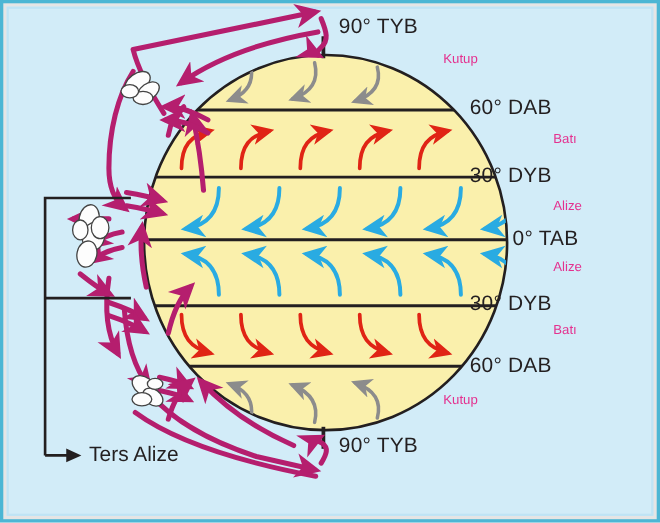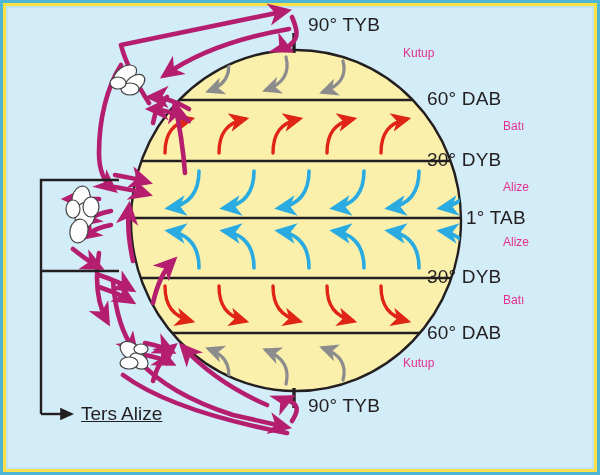--- a/index.html
+++ b/index.html
@@ -5,21 +5,21 @@
   html,body{margin:0;padding:0;}
   body{
     width:600px;height:475px;overflow:hidden;
     font-family:"Liberation Sans", sans-serif;
     background:#ffffff;
   }
   #frame{
     position:absolute;left:0;top:0;width:600px;height:475px;
     box-sizing:border-box;
     border:3px solid #4cb6d4;
-    background:#fde047;
+    background:#e5e5e5;
   }
   #inner{
     position:absolute;left:3px;top:3px;right:3px;bottom:3px;
     box-sizing:border-box;
     border:2px solid #bfe4f5;
     background:#d2ecf8;
   }
   svg#scene{position:absolute;left:0;top:0;width:600px;height:475px;}
   .lbl{
     position:absolute;
@@ -187,29 +187,29 @@
       <path d="M116,177 L38,177 L38,411"></path>
       <path d="M116,268 L38,268"></path>
       <path d="M38,411 L68,411" marker-end="url(#ahBlack)"></path>
     </g>
   </svg>
 
   <div>
     <div class="lbl lat-lbl" style="left:305px;top:12px;">90° TYB</div>
     <div class="lbl lat-lbl" style="left:424px;top:86px;">60° DAB</div>
     <div class="lbl lat-lbl" style="left:424px;top:147px;">30° DYB</div>
-    <div class="lbl lat-lbl" style="left:463px;top:205px;">1° TAB</div>
+    <div class="lbl lat-lbl" style="left:463px;top:205px;">0° TAB</div>
     <div class="lbl lat-lbl" style="left:424px;top:264px;">30° DYB</div>
     <div class="lbl lat-lbl" style="left:424px;top:320px;">60° DAB</div>
     <div class="lbl lat-lbl" style="left:305px;top:393px;">90° TYB</div>
   </div>
 
   <div>
     <div class="lbl wind-lbl" style="left:400px;top:44px;">Kutup</div>
     <div class="lbl wind-lbl" style="left:500px;top:117px;">Batı</div>
     <div class="lbl wind-lbl" style="left:500px;top:178px;">Alize</div>
     <div class="lbl wind-lbl" style="left:500px;top:233px;">Alize</div>
     <div class="lbl wind-lbl" style="left:500px;top:291px;">Batı</div>
     <div class="lbl wind-lbl" style="left:400px;top:354px;">Kutup</div>
   </div>
 
-  <div class="lbl ters-lbl" style="left:78px;top:401px;text-decoration:underline;">Ters Alize</div>
+  <div class="lbl ters-lbl" style="left:78px;top:401px;">Ters Alize</div>
 </div>
 
 </body></html>

